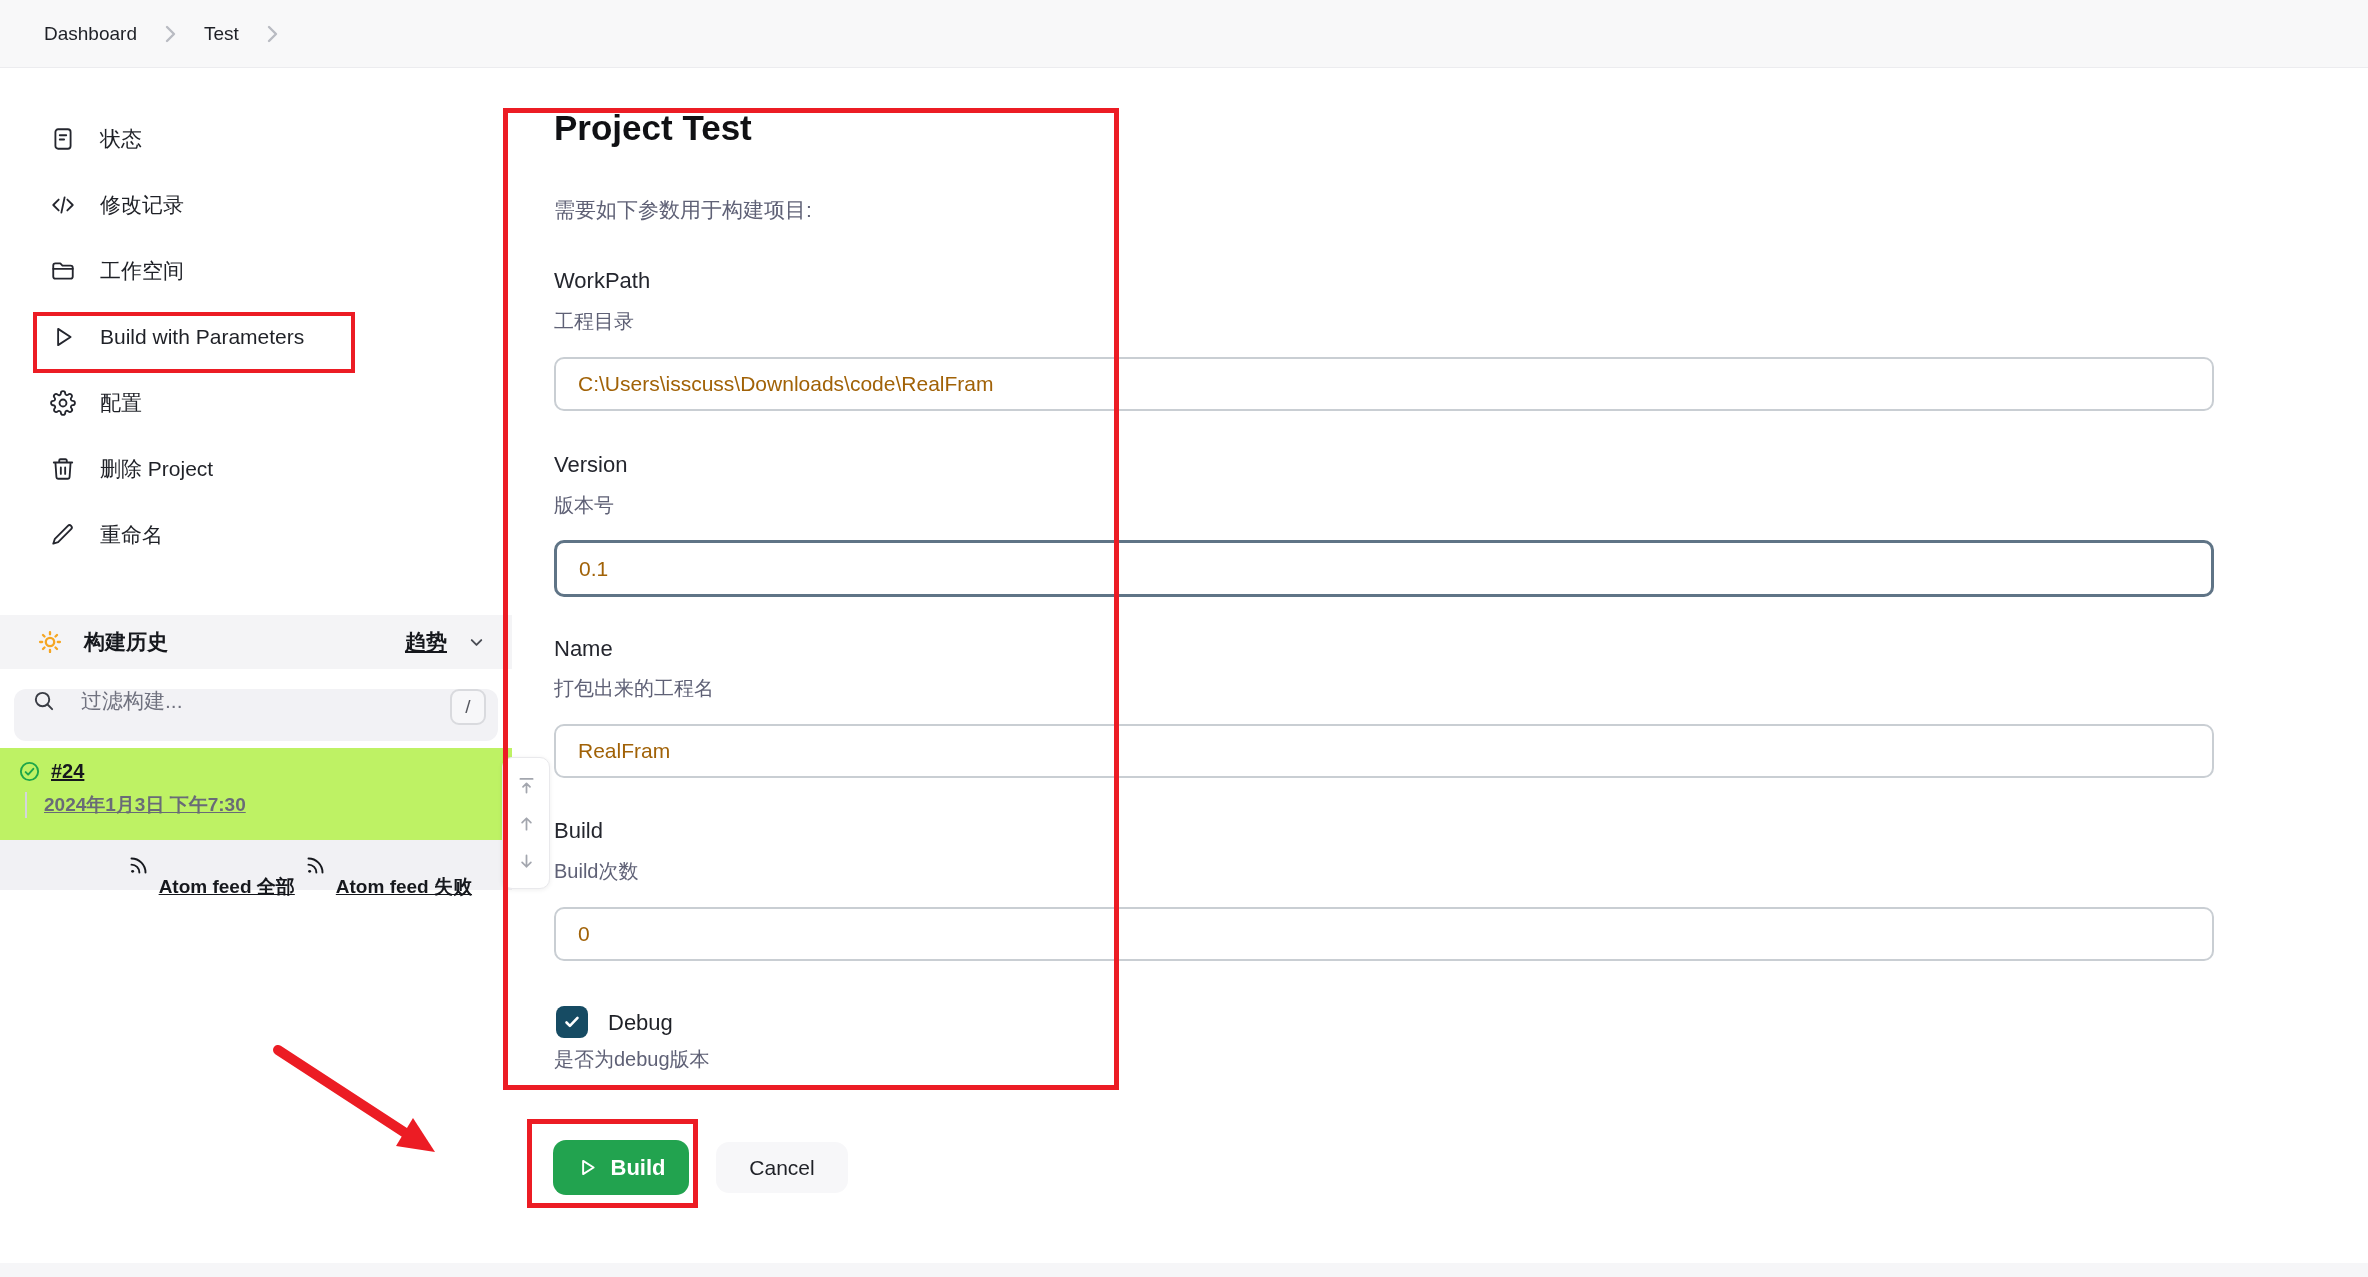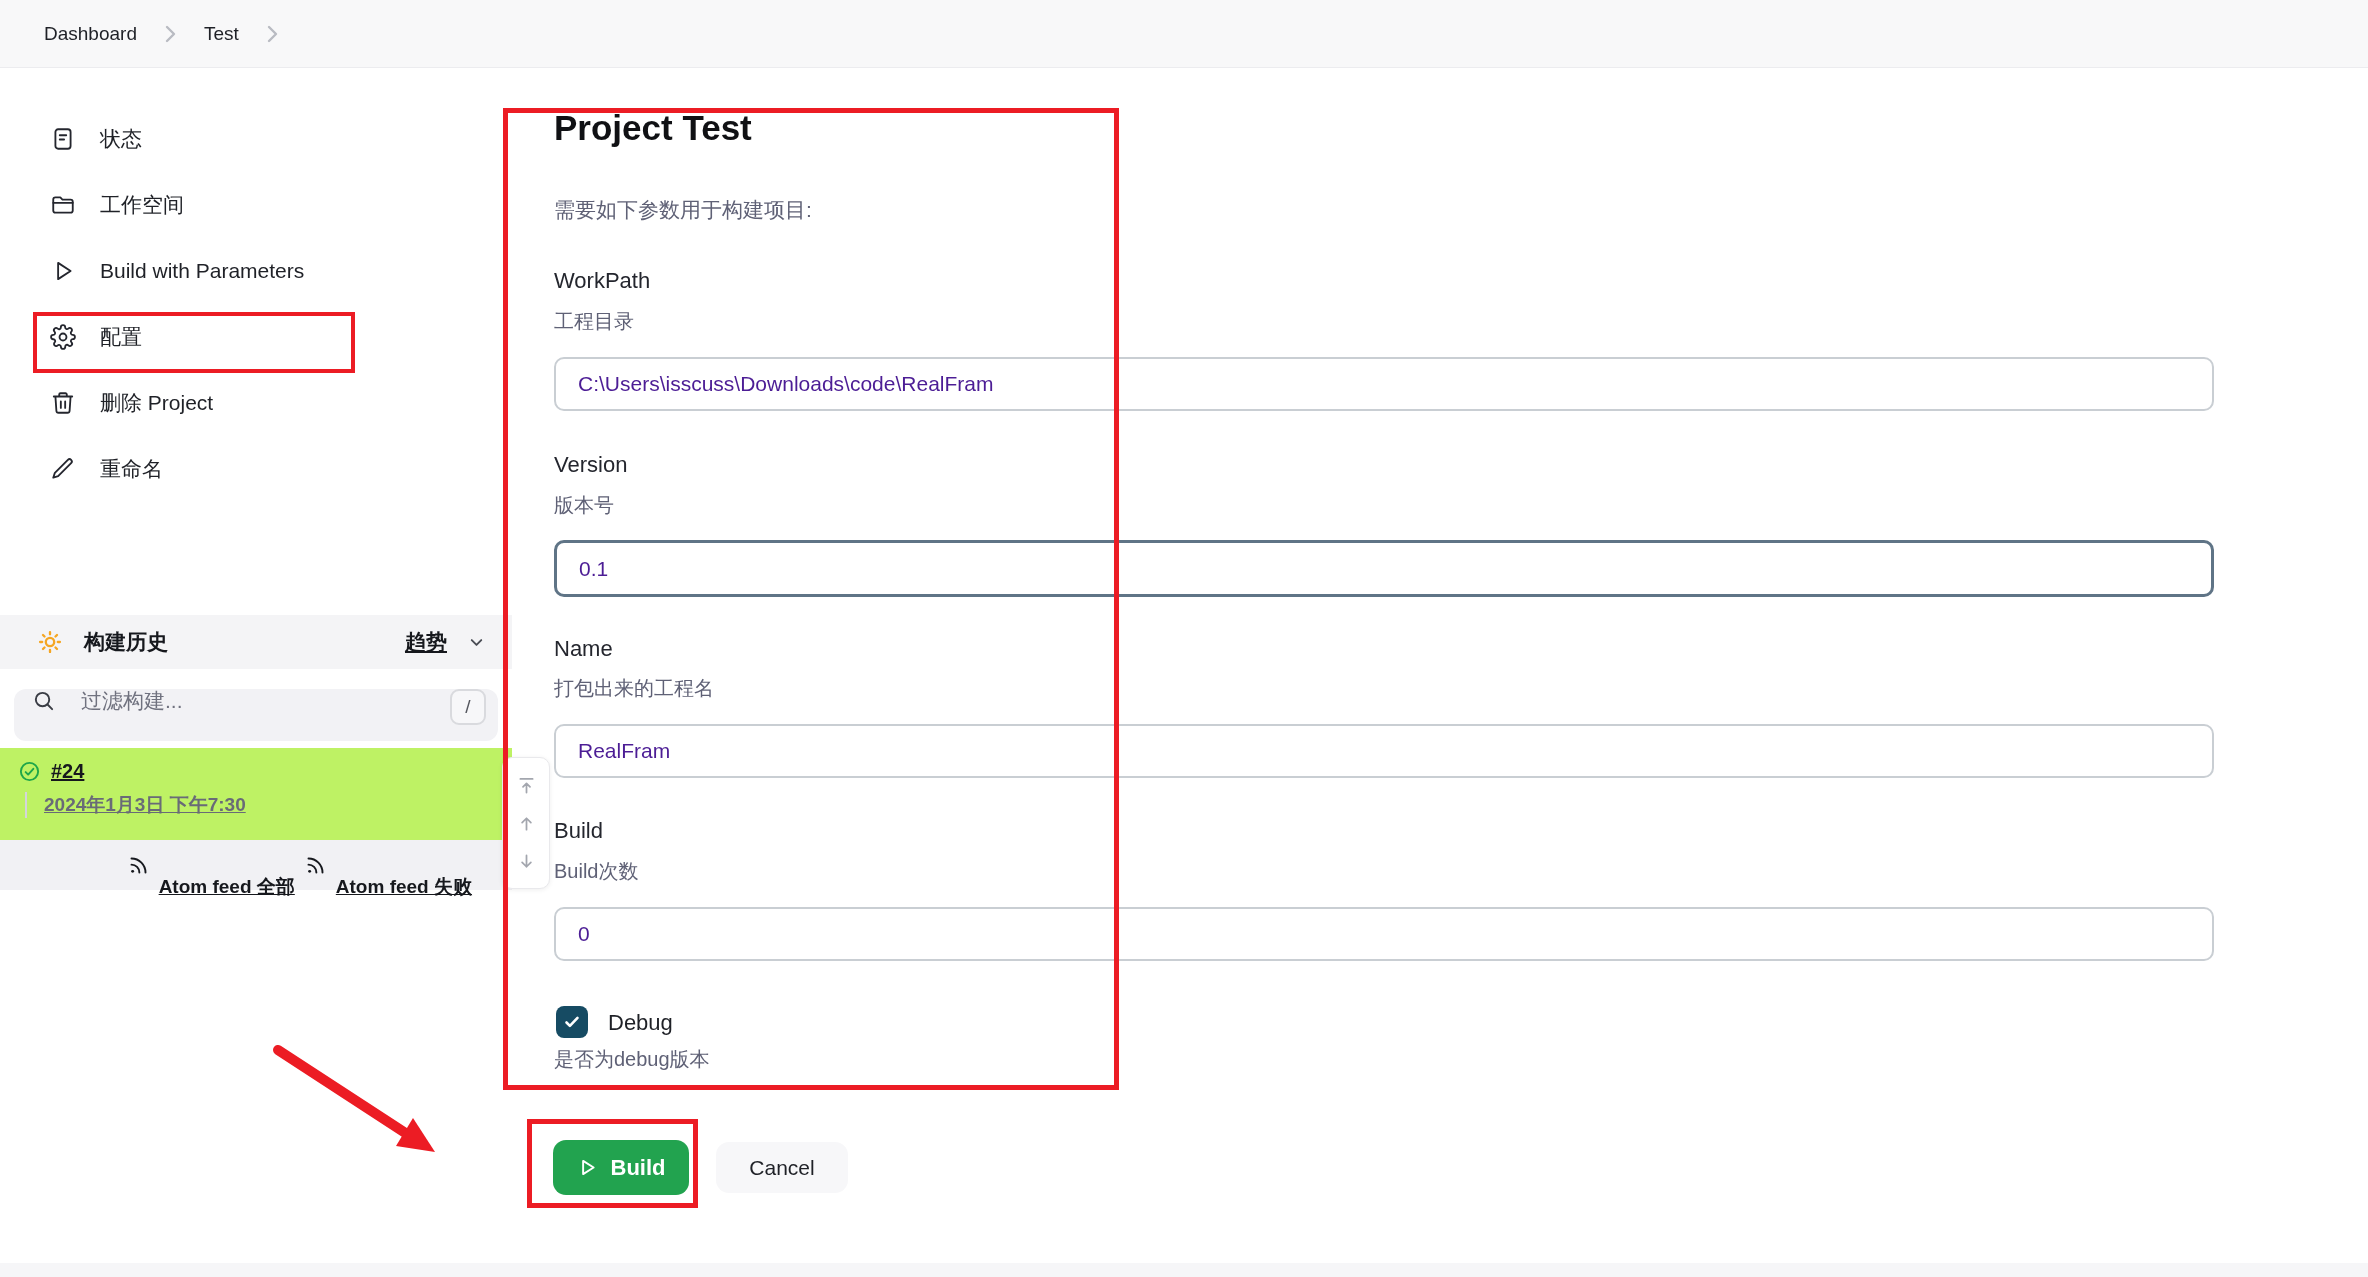--- a/index.html
+++ b/index.html
@@ -58,21 +58,21 @@
     box-shadow:0 1px 5px rgba(0,0,0,.07); display:flex; flex-direction:column;
     align-items:center; justify-content:space-around; z-index:10; padding:8px 0; }
 
   
   .page-title { position:absolute; left:554px; top:108px; font-size:35px; font-weight:bold; color:#101114; }
   .form-desc { position:absolute; left:554px; top:196px; font-size:21px; color:#5f6176; }
   .f-label { position:absolute; left:554px; font-size:22px; color:#24262e; }
   .f-desc  { position:absolute; left:554px; font-size:20px; color:#5f6176; }
   .f-input { position:absolute; left:554px; width:1660px; height:54px;
     border:2px solid #c9ced3; border-radius:10px; background:#fff;
-    font-size:21px; color:#4c1d95; padding:0 22px; outline:none; font-family:inherit; }
+    font-size:21px; color:#a16207; padding:0 22px; outline:none; font-family:inherit; }
   .f-input.focused { border:3px solid #5f7486; height:57px; }
 
   .dbg-check { position:absolute; left:556px; top:1006px; width:32px; height:32px;
     background:#164b63; border-radius:8px; display:flex; align-items:center;
     justify-content:center; cursor:pointer; }
   .dbg-label { position:absolute; left:608px; top:1010px; font-size:22px; color:#1f2127; }
   .dbg-desc  { position:absolute; left:554px; top:1046px; font-size:20px; color:#5f6176; }
 
   .btn-build { position:absolute; left:553px; top:1140px; width:136px; height:55px;
     background:#22a34f; border:none; border-radius:13px; display:flex; align-items:center;
@@ -107,20 +107,26 @@
   <div class="side-menu">
     <div class="menu-item">
       <svg class="icon24" viewBox="0 0 24 24" fill="none" stroke="#24262e" stroke-width="1.7" stroke-linecap="round" stroke-linejoin="round">
           <rect x="5" y="3" width="14" height="18" rx="2.5"></rect>
           <path d="M9 8.5h6M9 12.5h4"></path>
         </svg>
       <span class="lbl">状态</span>
     </div>
     <div class="menu-item">
       <svg class="icon24" viewBox="0 0 24 24" fill="none" stroke="#24262e" stroke-width="1.7" stroke-linecap="round" stroke-linejoin="round">
+          <path d="M8 7l-5 5 5 5M16 7l5 5-5 5M13.5 5l-3 14"></path>
+        </svg>
+      <span class="lbl">修改记录</span>
+    </div>
+    <div class="menu-item">
+      <svg class="icon24" viewBox="0 0 24 24" fill="none" stroke="#24262e" stroke-width="1.7" stroke-linecap="round" stroke-linejoin="round">
           <path d="M3 7a2 2 0 0 1 2-2h4.5l2 2H19a2 2 0 0 1 2 2v8a2 2 0 0 1-2 2H5a2 2 0 0 1-2-2V7z"></path>
           <path d="M3 10h18"></path>
         </svg>
       <span class="lbl">工作空间</span>
     </div>
     <div class="menu-item">
       <svg class="icon24" viewBox="0 0 24 24" fill="none" stroke="#24262e" stroke-width="1.7" stroke-linecap="round" stroke-linejoin="round">
           <path d="M7.5 4.5L19 12 7.5 19.5z"></path>
         </svg>
       <span class="lbl">Build with Parameters</span>

